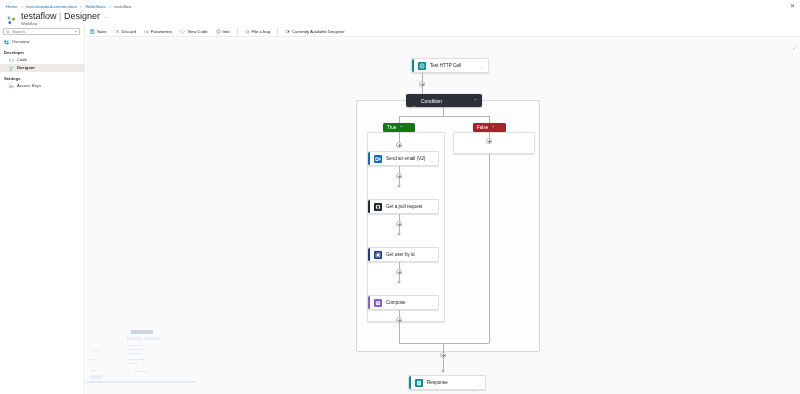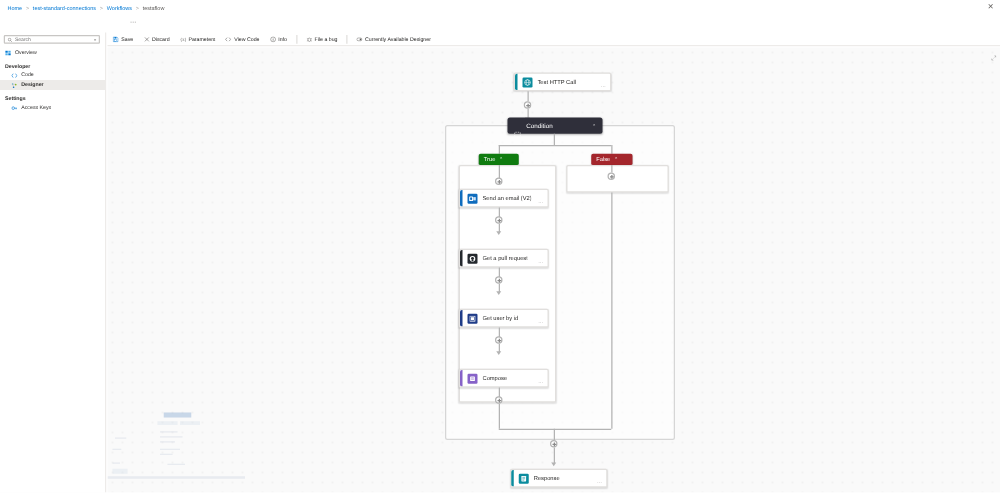--- a/index.html
+++ b/index.html
@@ -219,20 +219,35 @@
     <span class="crumb">Home</span>
     <span class="sep">&gt;</span>
     <span class="crumb">test-standard-connections</span>
     <span class="sep">&gt;</span>
     <span class="crumb">Workflows</span>
     <span class="sep">&gt;</span>
     <span class="crumb static">testaflow</span>
   </div>
   <div class="close-x">✕</div>
 
+  <div class="title-row">
+    <span class="title-icon">
+      <svg viewBox="0 0 16 16" width="11" height="11">
+        <circle cx="4" cy="4" r="2" fill="#59b4d9"></circle>
+        <circle cx="11" cy="6" r="2" fill="#7fba00"></circle>
+        <circle cx="5.5" cy="11" r="2" fill="#0072c6"></circle>
+        <line x1="4" y1="4" x2="11" y2="6" stroke="#a0a0a0" stroke-width="0.7"></line>
+        <line x1="4" y1="4" x2="5.5" y2="11" stroke="#a0a0a0" stroke-width="0.7"></line>
+      </svg>
+    </span>
+    <div class="title-text">
+      <h1><span>testaflow</span> <span class="sep">|</span> <span>Designer</span></h1>
+      <div class="sub">Workflow</div>
+    </div>
+  </div>
   <div class="title-dots">⋯</div>
 
   <div class="sidebar">
 
     <div class="search-wrap">
       <span class="mag">
         <svg viewBox="0 0 16 16" width="4" height="4">
           <circle cx="6.5" cy="6.5" r="4.2" fill="none" stroke="#605e5c" stroke-width="1.5"></circle>
           <line x1="9.6" y1="9.6" x2="14" y2="14" stroke="#605e5c" stroke-width="1.5"></line>
         </svg>

